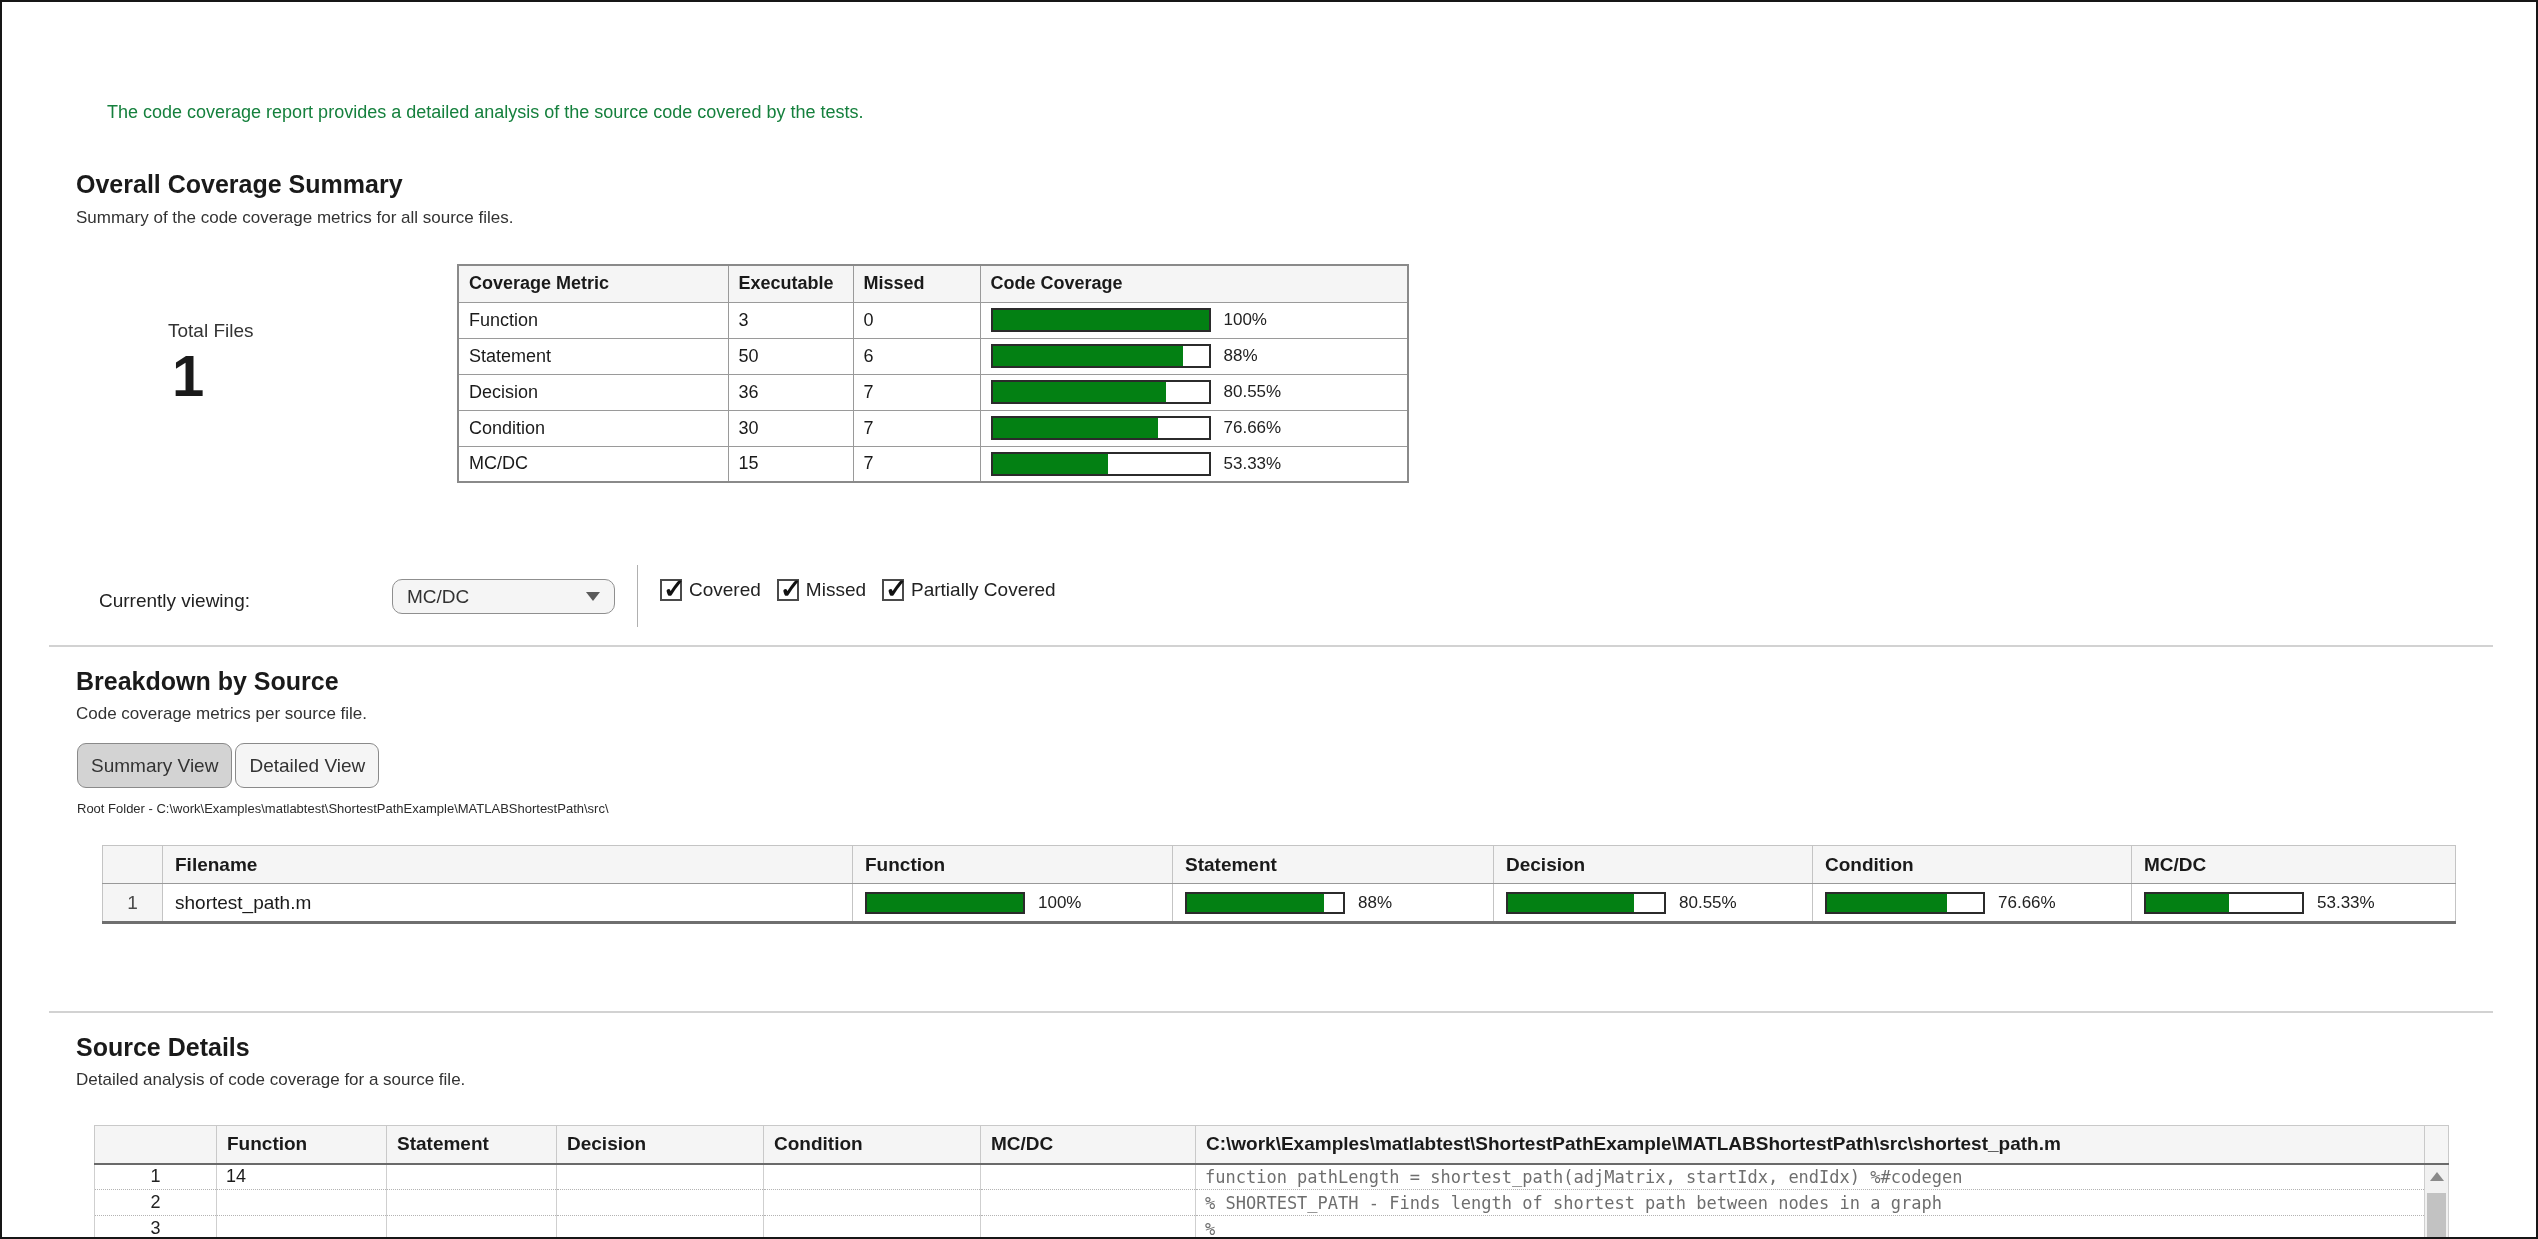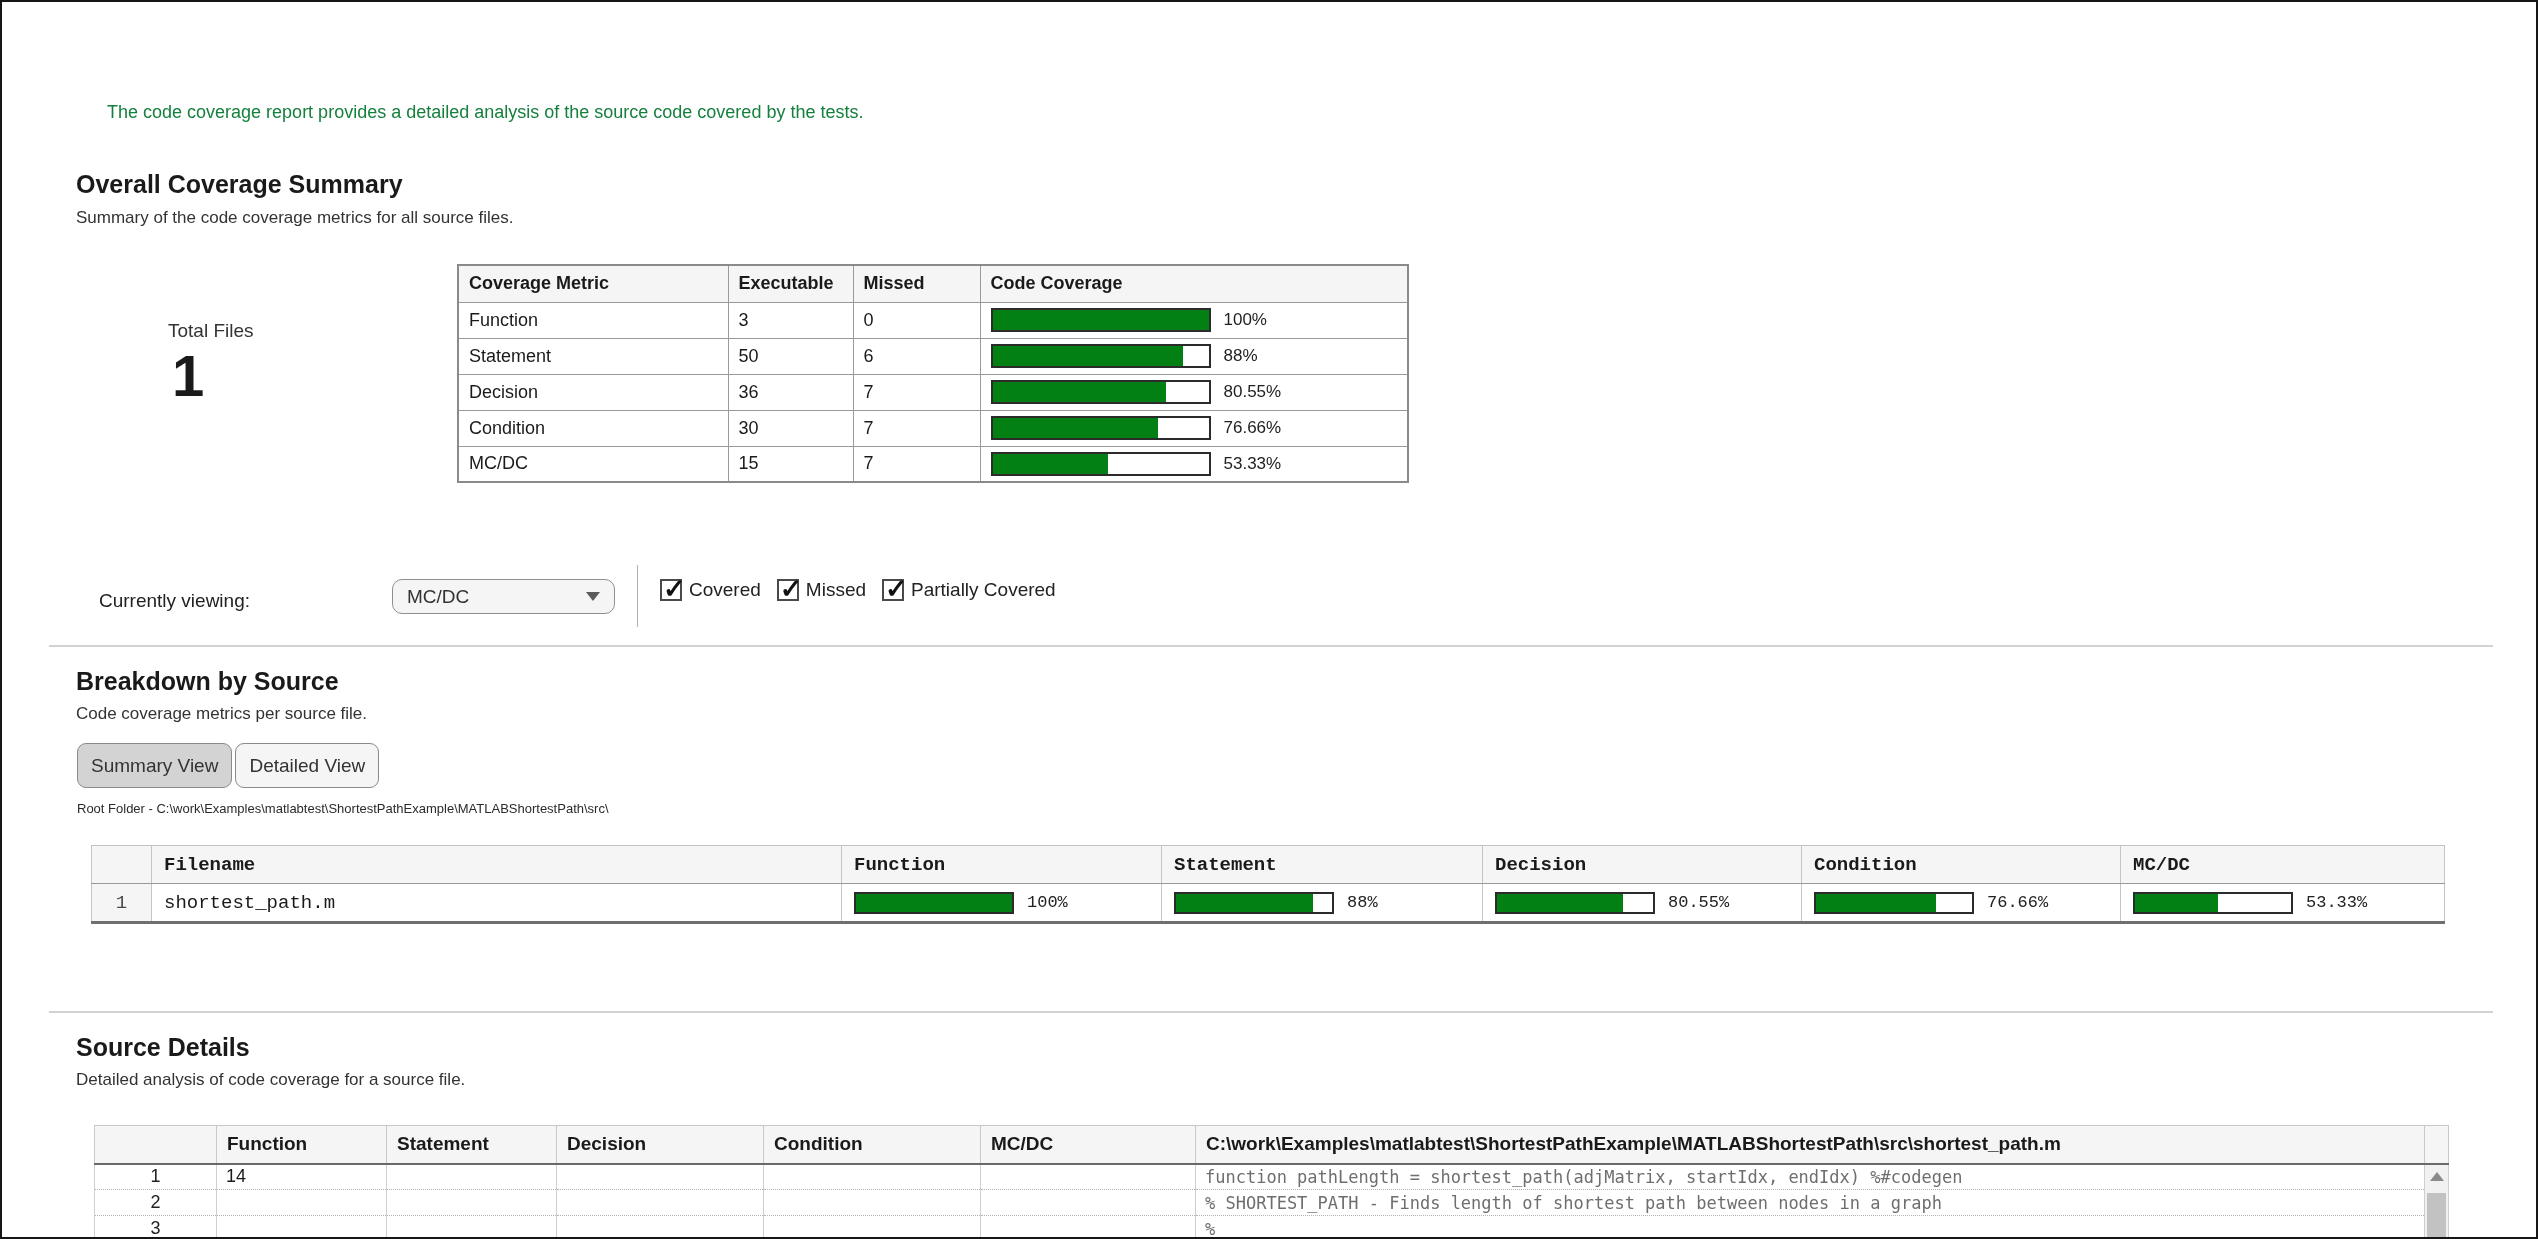--- a/index.html
+++ b/index.html
@@ -60,21 +60,21 @@
   
   .btn-row { left:75px; top:741px; display:flex; gap:3px; }
   .vbtn { height:45px; padding:0 13px; font-family:"Liberation Sans",sans-serif; font-size:19px; color:#333;
           border:1px solid #8a8a8a; border-radius:9px; display:flex; align-items:center; cursor:default; }
   .vbtn.active { background:#d3d3d3; }
   .vbtn.idle { background:#f5f5f5; }
 
   .root-folder { left:75px; top:799px; font-size:13px; color:#2b2b2b; }
 
   
-  .breakdown-table { left:89px; top:843px; width:2353px; border:1px solid #999; border-bottom:3px solid #6f6f6f; font-size:19px;font-family:Liberation Mono, monospace; }
+  .breakdown-table { left:100px; top:843px; width:2353px; border:1px solid #999; border-bottom:3px solid #6f6f6f; font-size:19px; }
   .breakdown-table th, .breakdown-table td { border:1px solid #c4c4c4; padding:0 12px; }
   .breakdown-table th { height:38px; background:#f5f5f5; border-bottom:1px solid #999; }
   .breakdown-table td { height:39px; }
   .breakdown-table .rownum { background:#f5f5f5; text-align:center; color:#4a4a4a; padding:0; }
 
   
   .source-table { left:92px; top:1123px; width:2354px; border:1px solid #999; font-size:18px; }
   .source-table th { height:38px; background:#f5f5f5; border:1px solid #c9c9c9; border-bottom:2px solid #6a6a6a; padding:0 10px; font-size:19px; white-space:nowrap; overflow:hidden; }
   .source-table td { height:26px; border-left:1px solid #cfcfcf; border-right:1px solid #cfcfcf; padding:0 9px; }
   .source-table tbody tr + tr td { border-top:1px dotted #b3b3b3; }

